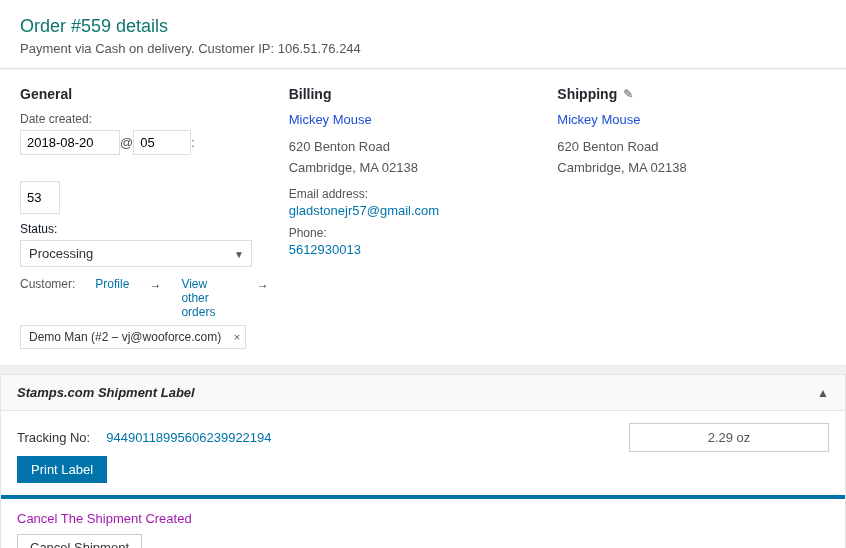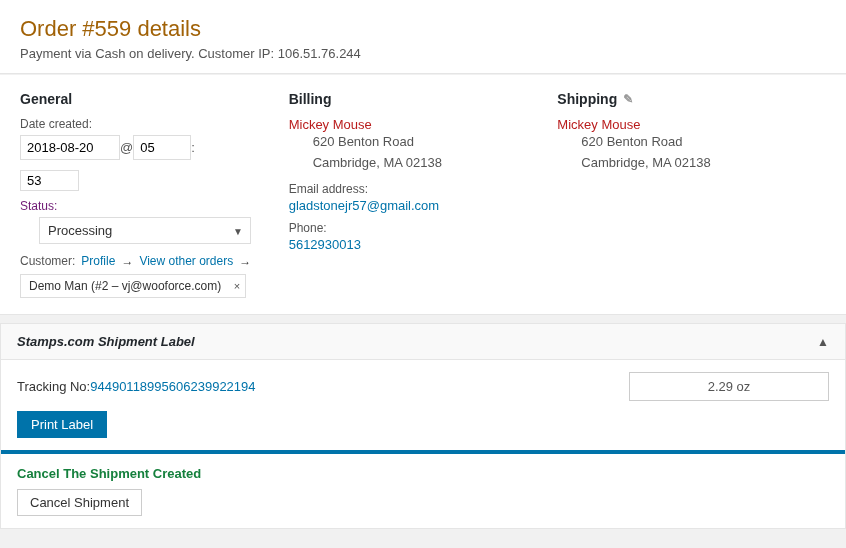--- a/index.html
+++ b/index.html
@@ -1,77 +1,77 @@
 <!DOCTYPE html>
 <html><head>
   <meta charset="utf-8">
   <style>
     * { box-sizing: border-box; margin: 0; padding: 0; }
     body { font-family: -apple-system, BlinkMacSystemFont, "Segoe UI", Arial, sans-serif; font-size: 13px; color: #333; background: #f1f1f1; }
 
     .page-wrapper { background: #f1f1f1; padding: 0; }
 
     .order-header { background: #fff; padding: 16px 20px 12px 20px; border-bottom: 1px solid #e5e5e5; }
-    .order-title { font-size: 22px; font-weight: 400; color: #a16207; margin-bottom: 4px; }
+    .order-title { font-size: 18px; font-weight: 400; color: #0f766e; margin-bottom: 4px; }
     .order-subtitle { font-size: 13px; color: #555; }
 
     .order-details-section { background: #fff; margin-top: 1px; padding: 16px 20px; border-bottom: 1px solid #e5e5e5; }
 
     .three-cols { display: flex; gap: 0; }
     .col { flex: 1; padding-right: 20px; }
     .col-header { font-size: 14px; font-weight: 600; color: #23282d; margin-bottom: 10px; display: flex; align-items: center; gap: 6px; }
     .edit-icon { color: #999; font-size: 12px; cursor: pointer; }
 
     .field-label { color: #555; margin-bottom: 4px; font-size: 12px; }
     .date-row { display: flex; align-items: center; margin-bottom: 6px; }
     .date-input { border: 1px solid #ddd; padding: 4px 6px; font-size: 13px; width: 100px; }
     .time-input { border: 1px solid #ddd; padding: 4px 6px; font-size: 13px; width: 58px; }
-    .time-sec { border: 1px solid #ddd; padding: 2px 6px; font-size: 13px; width: 59px; margin-top: 4px; }
+    .time-sec { border: 1px solid #ddd; padding: 8px 6px; font-size: 13px; width: 40px; margin-top: 20px; }
     .at-symbol { color: #555; }
     .colon-symbol { color: #555; }
 
-    .status-label { font-size: 12px; color: #701a75; margin-top: 8px; margin-bottom: 4px; }
-    .status-select-wrapper { position: relative; display: inline-block; width: 212px; margin-left: 19px; }
+    .status-label { font-size: 12px; color: #0f172a; margin-top: 8px; margin-bottom: 4px; }
+    .status-select-wrapper { position: relative; display: inline-block; width: 232px; }
     .status-select { width: 100%; padding: 5px 28px 5px 8px; border: 1px solid #ddd; background: #fff; font-size: 13px; color: #333; appearance: none; -webkit-appearance: none; cursor: pointer; }
     .select-arrow { position: absolute; right: 8px; top: 50%; transform: translateY(-50%); pointer-events: none; color: #555; font-size: 10px; }
 
-    .customer-row { display: flex; align-items: flex-start; gap: 6px; margin-top: 10px; font-size: 12px; }
+    .customer-row { display: flex; align-items: flex-start; gap: 20px; margin-top: 10px; font-size: 12px; }
     .customer-label { color: #555; }
     .customer-link { color: #0073aa; text-decoration: none; }
 
     .customer-tag-wrapper { margin-top: 6px; position: relative; display: inline-flex; align-items: center; }
     .customer-tag { border: 1px solid #ddd; padding: 4px 24px 4px 8px; font-size: 12px; background: #fff; display: flex; align-items: center; gap: 4px; }
     .tag-remove { position: absolute; right: 6px; top: 50%; transform: translateY(-50%); cursor: pointer; color: #555; font-size: 11px; }
 
-    .billing-name { font-size: 13px; color: #b91c1c; margin-bottom: 0; }
-    .billing-addr { font-size: 13px; color: #555; line-height: 1.6; margin-left: 24px; }
+    .billing-name { font-size: 13px; color: #1d4ed8; margin-bottom: 10px; }
+    .billing-addr { font-size: 13px; color: #555; line-height: 1.6; }
     .billing-field-label { font-size: 12px; color: #555; margin-top: 8px; margin-bottom: 2px; }
     .billing-email { color: #0073aa; text-decoration: none; font-size: 13px; }
     .billing-phone { color: #0073aa; text-decoration: none; font-size: 13px; }
 
     
     .stamps-section { background: #fff; margin-top: 8px; border: 1px solid #e5e5e5; }
     .stamps-header { display: flex; justify-content: space-between; align-items: center; padding: 10px 16px; border-bottom: 1px solid #e5e5e5; background: #f9f9f9; font-style: italic; }
     .stamps-title { font-size: 13px; font-weight: 600; color: #23282d; }
     .collapse-icon { color: #555; font-size: 12px; cursor: pointer; }
 
     .stamps-body { padding: 12px 16px; }
-    .tracking-row { display: flex; align-items: center; margin-bottom: 10px; }
+    .tracking-row { display: flex; align-items: center; gap: 16px; margin-bottom: 4px; }
     .tracking-label { font-size: 13px; color: #333; }
     .tracking-link { color: #0073aa; text-decoration: none; font-size: 13px; }
 
     .stamps-content-row { display: flex; align-items: flex-start; gap: 16px; }
     .print-btn { background: #0073aa; color: #fff; border: none; padding: 6px 14px; font-size: 13px; cursor: pointer; }
 
     .dimensions-box { margin-left: auto; border: 1px solid #ccc; padding: 6px 12px; min-width: 200px; text-align: center; }
     .dimensions-header { font-size: 13px; font-weight: 600; color: #333; margin-bottom: 4px; }
     .dimensions-value { font-size: 13px; color: #555; }
 
     .cancel-section { padding: 12px 16px; border-top: 2px solid #0073aa; }
-    .cancel-title { font-size: 13px; font-weight: 700; color: #15803d; margin-bottom: 8px; }
+    .cancel-title { font-size: 13px; font-weight: 400; color: #a21caf; margin-bottom: 8px; }
     .cancel-btn { background: #fff; color: #333; border: 1px solid #ccc; padding: 5px 12px; font-size: 13px; cursor: pointer; }
 
     .blue-divider { height: 2px; background: #0073aa; margin-top: 0; }
   </style>
 </head>
 <body>
 
 <div class="page-wrapper">
 
   <div class="order-header">

